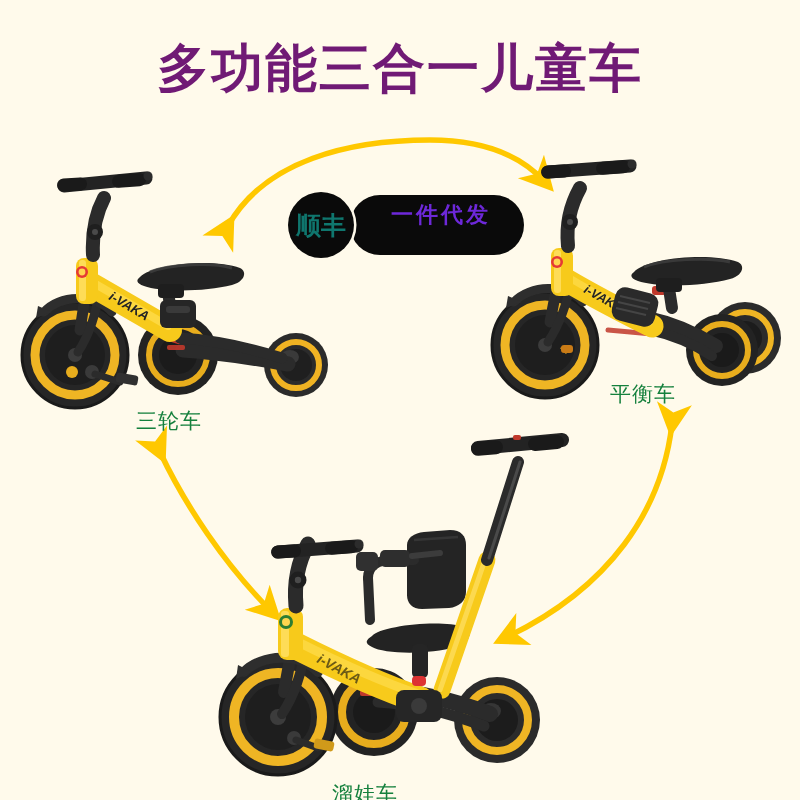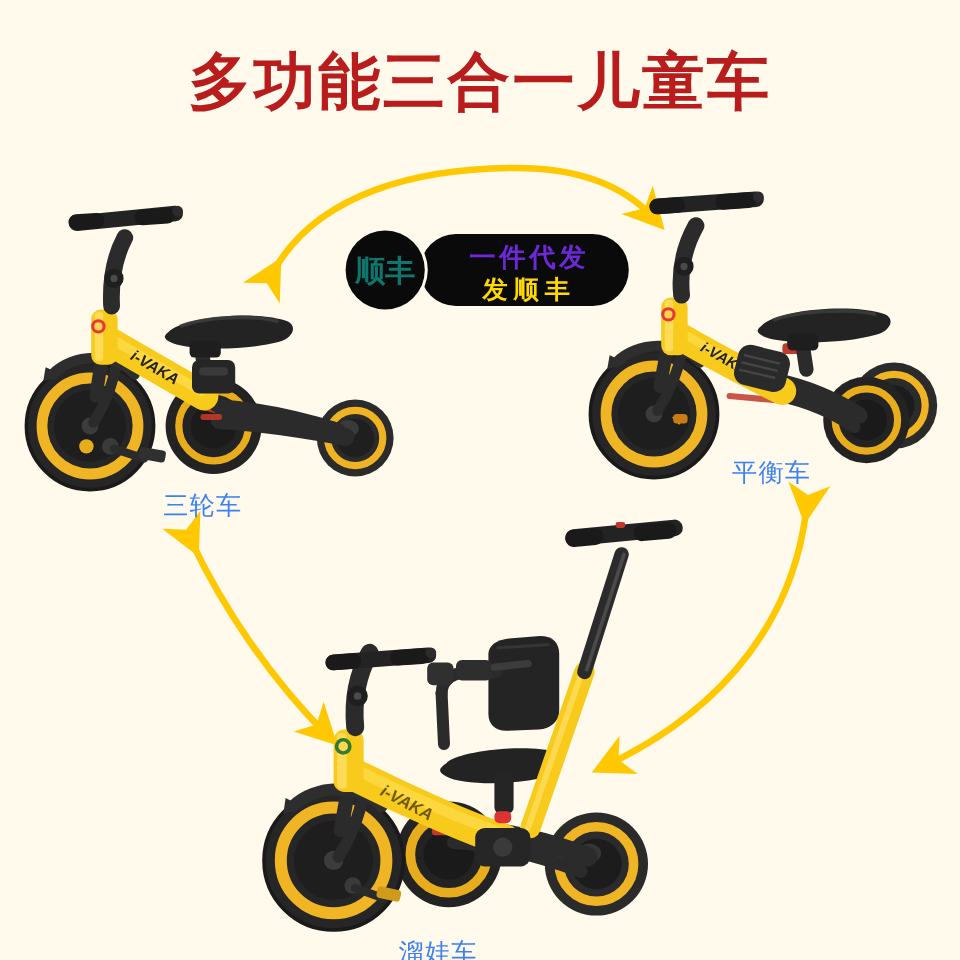--- a/index.html
+++ b/index.html
@@ -22,28 +22,28 @@
   }
   #poster-title {
     position: absolute;
     top: 34px;
     left: 0;
     width: 800px;
     text-align: center;
     font-size: 52px;
     font-weight: bold;
     letter-spacing: 2px;
-    color: #b91c1c;
+    color: #701a75;
     font-family: "Liberation Sans", "DejaVu Sans", sans-serif;
     white-space: nowrap;
   }
   .bike-label {
     position: absolute;
     font-size: 21px;
-    color: #3b82f6;
+    color: #15803d;
     letter-spacing: 1px;
     white-space: nowrap;
     font-family: Liberation Sans, sans-serif;
   }
   #label-trike   { left: 136px; top: 407px; }
   #label-balance { left: 610px; top: 380px; }
   #label-stroller{ left: 332px; top: 780px; }
 
   
   #shipping-badge {
@@ -407,18 +407,17 @@
         <circle cx="419" cy="706" r="8" fill="#3a3a3a"></circle>
         <rect x="412" y="676" width="14" height="10" rx="4" fill="#d33"></rect>
       </g>
     </g>
   </svg>
   <div class="bike-label" id="label-stroller">溜娃车</div>
 
   <div id="shipping-badge">
     <div id="badge-pill"></div>
     <div id="badge-line1">一件代发</div>
-    <div id="badge-line2">发顺丰</div>
     <div id="badge-circle"></div>
     <div id="badge-brand">顺丰</div>
   </div>
 
 </div>
 
 </body></html>

